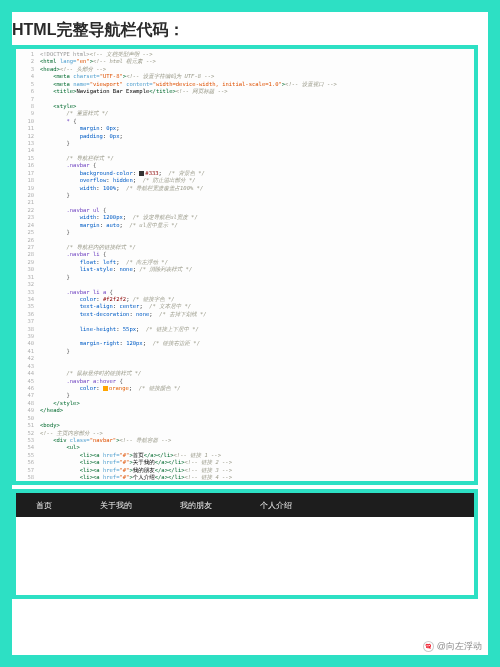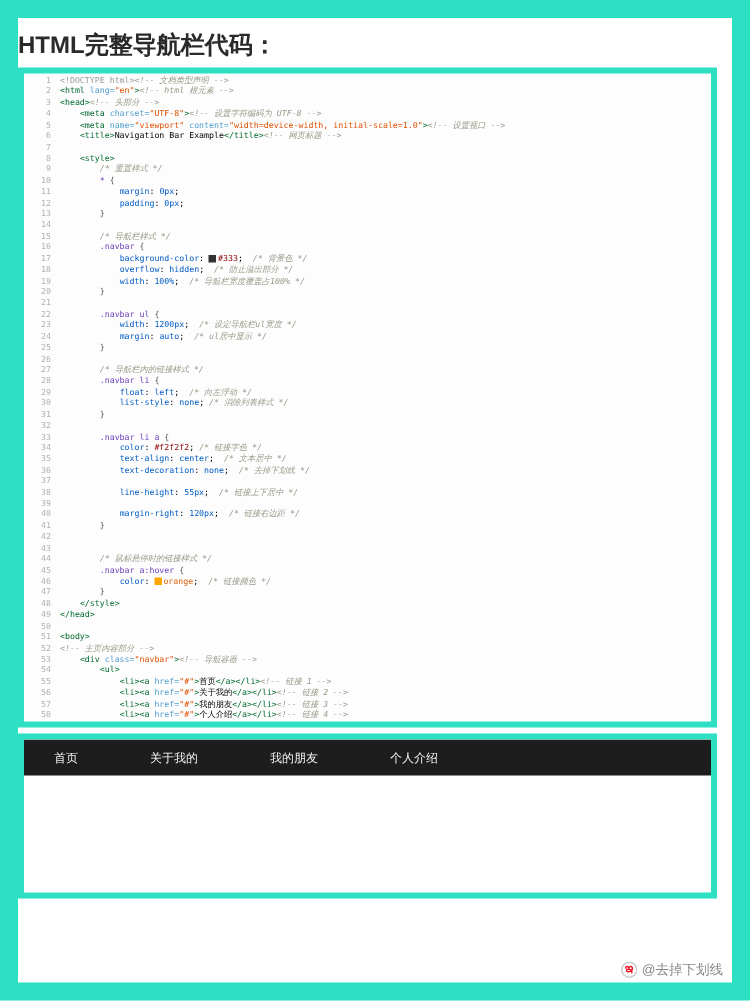--- a/index.html
+++ b/index.html
@@ -183,15 +183,15 @@
     <div class="demo-nav" id="demo-nav-host">
         <a href="#">首页</a>
         <a href="#">关于我的</a>
         <a href="#">我的朋友</a>
         <a href="#">个人介绍</a>
       </div>
   </div>
 
   <div class="watermark">
     <span class="wm-icon">ఇ</span>
-    <span>@去掉下划线</span>
+    <span>@向左浮动</span>
   </div>
 </div>
 
 </body></html>

